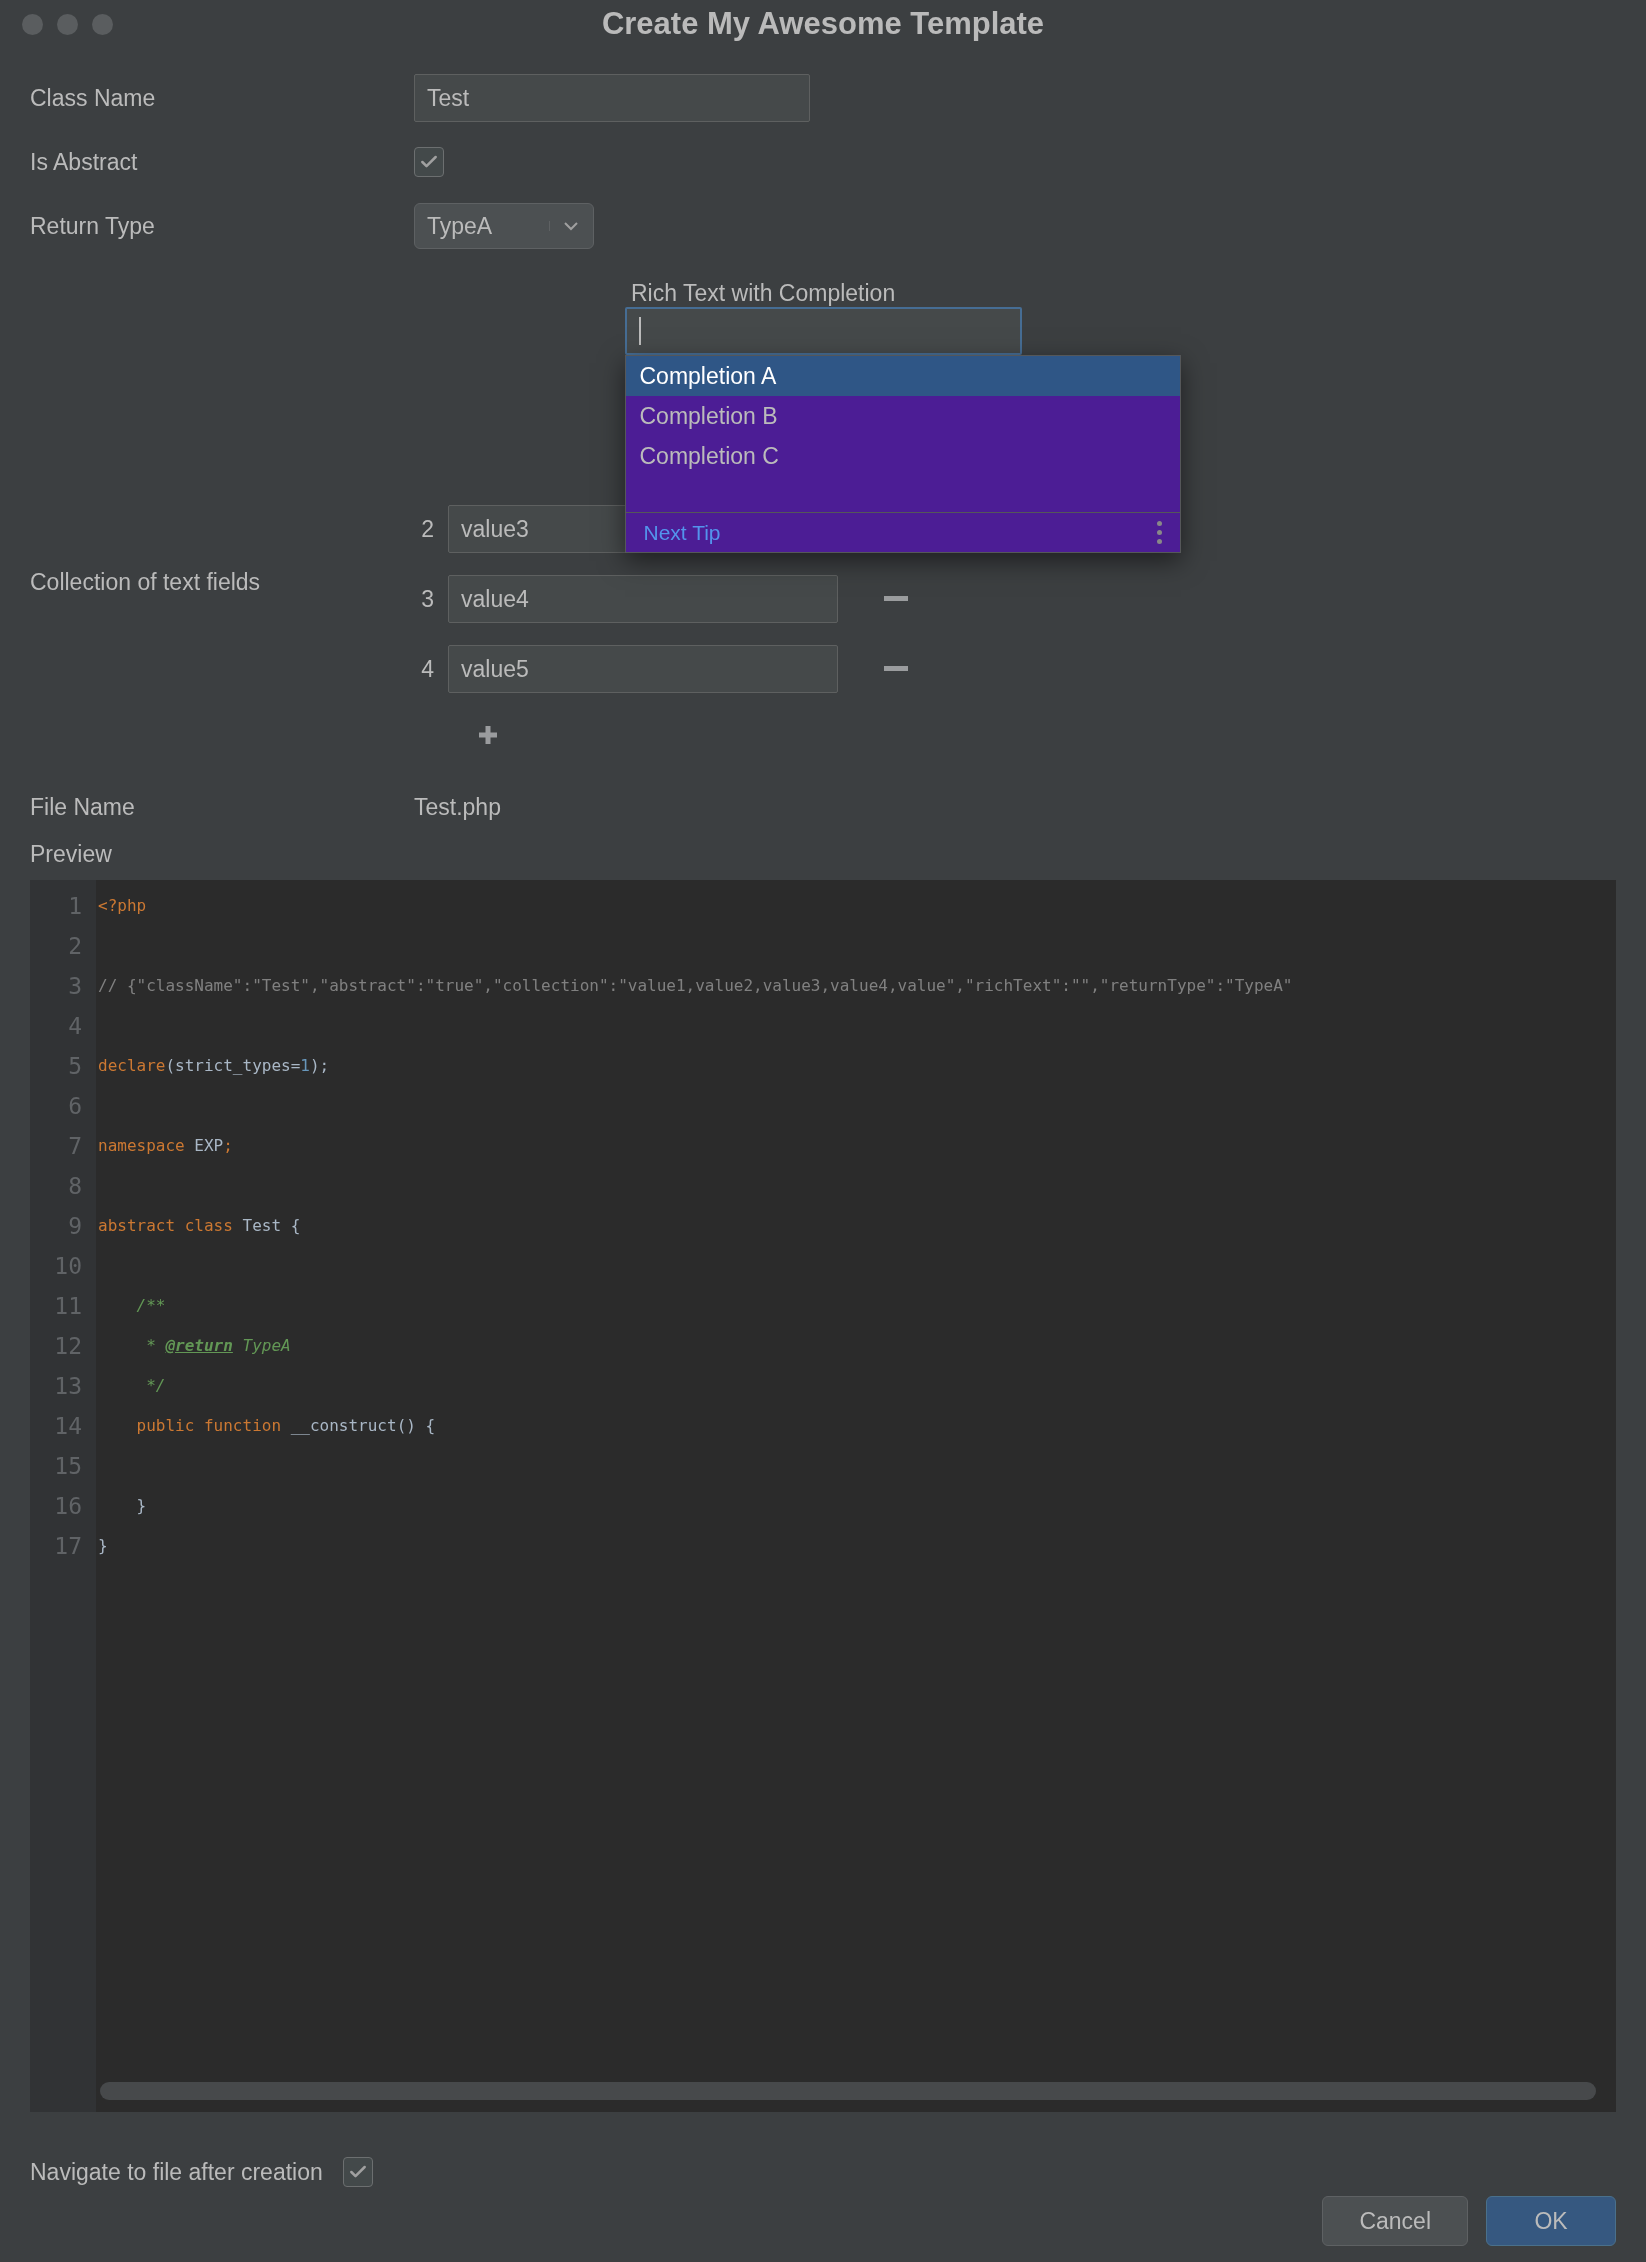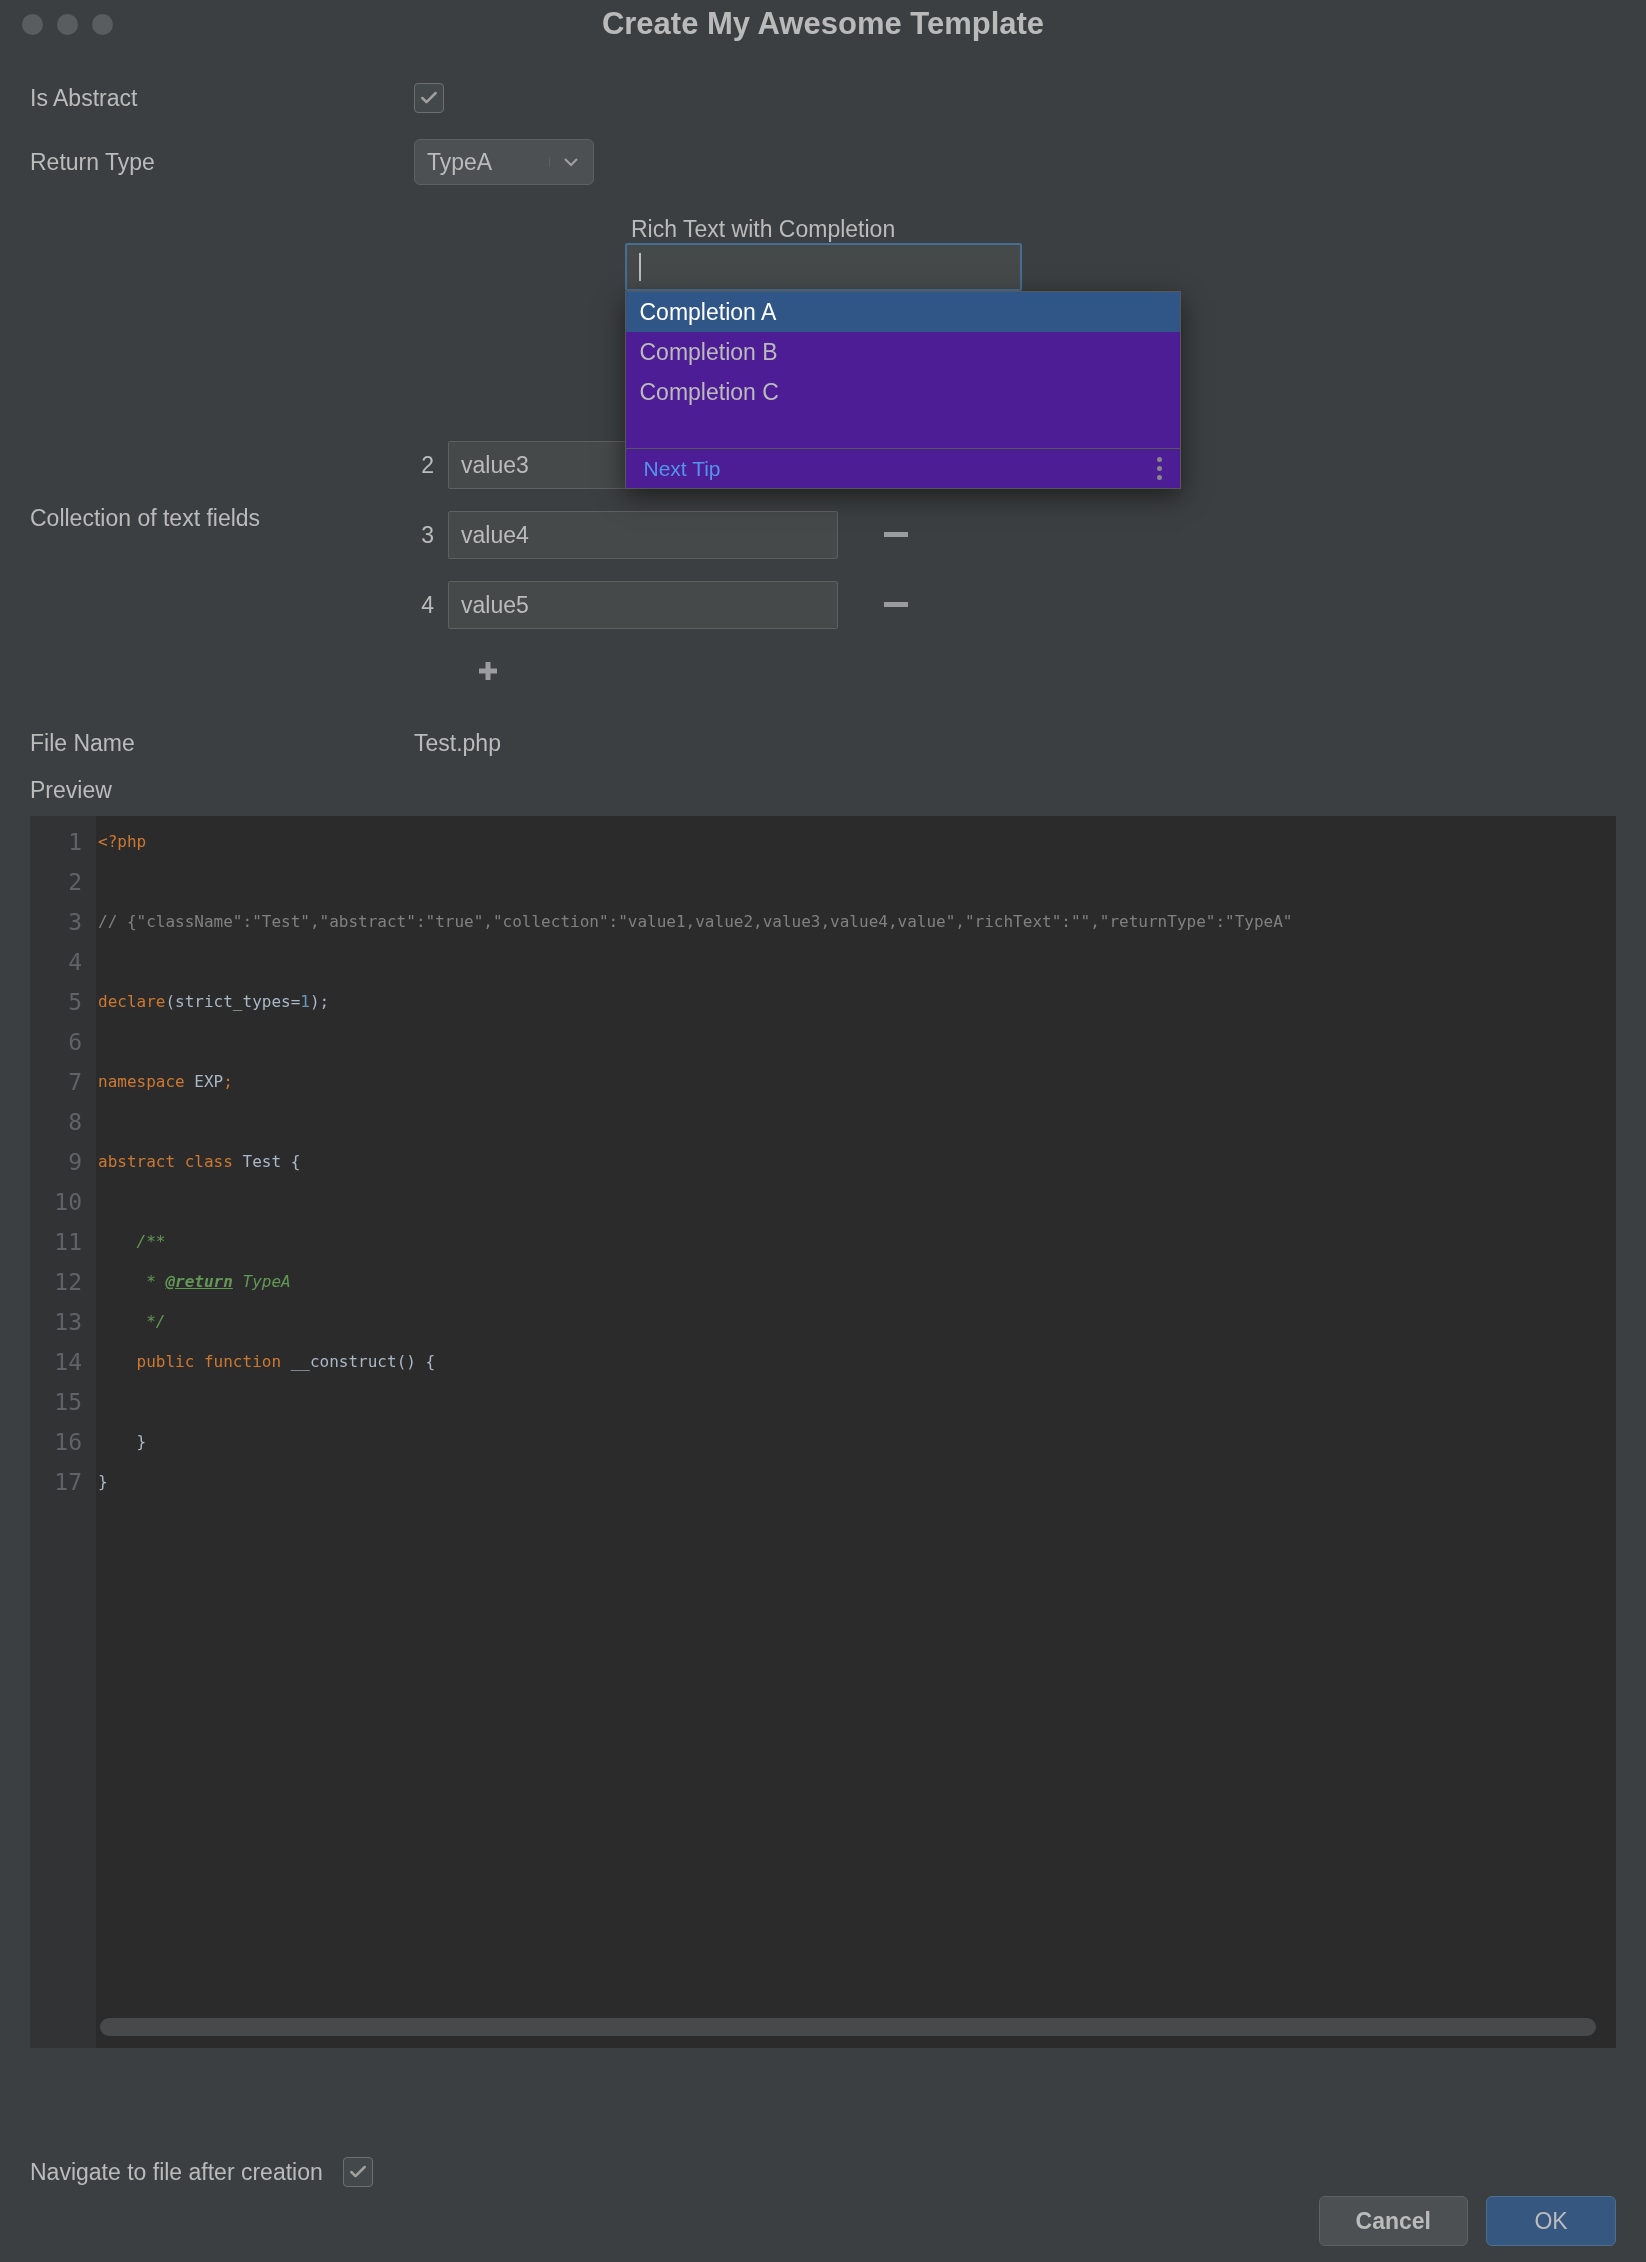--- a/index.html
+++ b/index.html
@@ -215,37 +215,43 @@
   }
   .btn {
     height: 50px;
     padding: 0 36px;
     border-radius: 6px;
     font-size: 23px;
     display: flex; align-items: center; justify-content: center;
     cursor: pointer;
     min-width: 130px;
   }
-  .btn-cancel { background: #4c5052; border: 1px solid #5e6163; color: #bbbbbb; font-weight: bold; }
+  .btn-cancel { background: #4c5052; border: 1px solid #5e6163; color: #bbbbbb; }
   .btn-ok { background: #365880; border: 1px solid #4a708b; color: #bbbbbb; }
 </style>
 </head>
 <body>
 
 <div class="titlebar">
   <div class="traffic-lights">
     <div class="tl"></div>
     <div class="tl"></div>
     <div class="tl"></div>
   </div>
   <div class="title">Create My Awesome Template</div>
 </div>
 
 <div class="form-area">
 
+  <div class="row">
+    <div class="label-col">Class Name</div>
+    <div class="field-col">
+      <input class="text" value="Test" style="">
+    </div>
+  </div>
 
   <div class="row">
     <div class="label-col">Is Abstract</div>
     <div class="field-col">
       <div class="checkbox">
         <svg viewBox="0 0 24 24">
             <path d="M4 12l5 5L20 6" stroke="#a0a0a0" stroke-width="3" fill="none" stroke-linecap="round" stroke-linejoin="round"></path>
           </svg>
       </div>
     </div>

